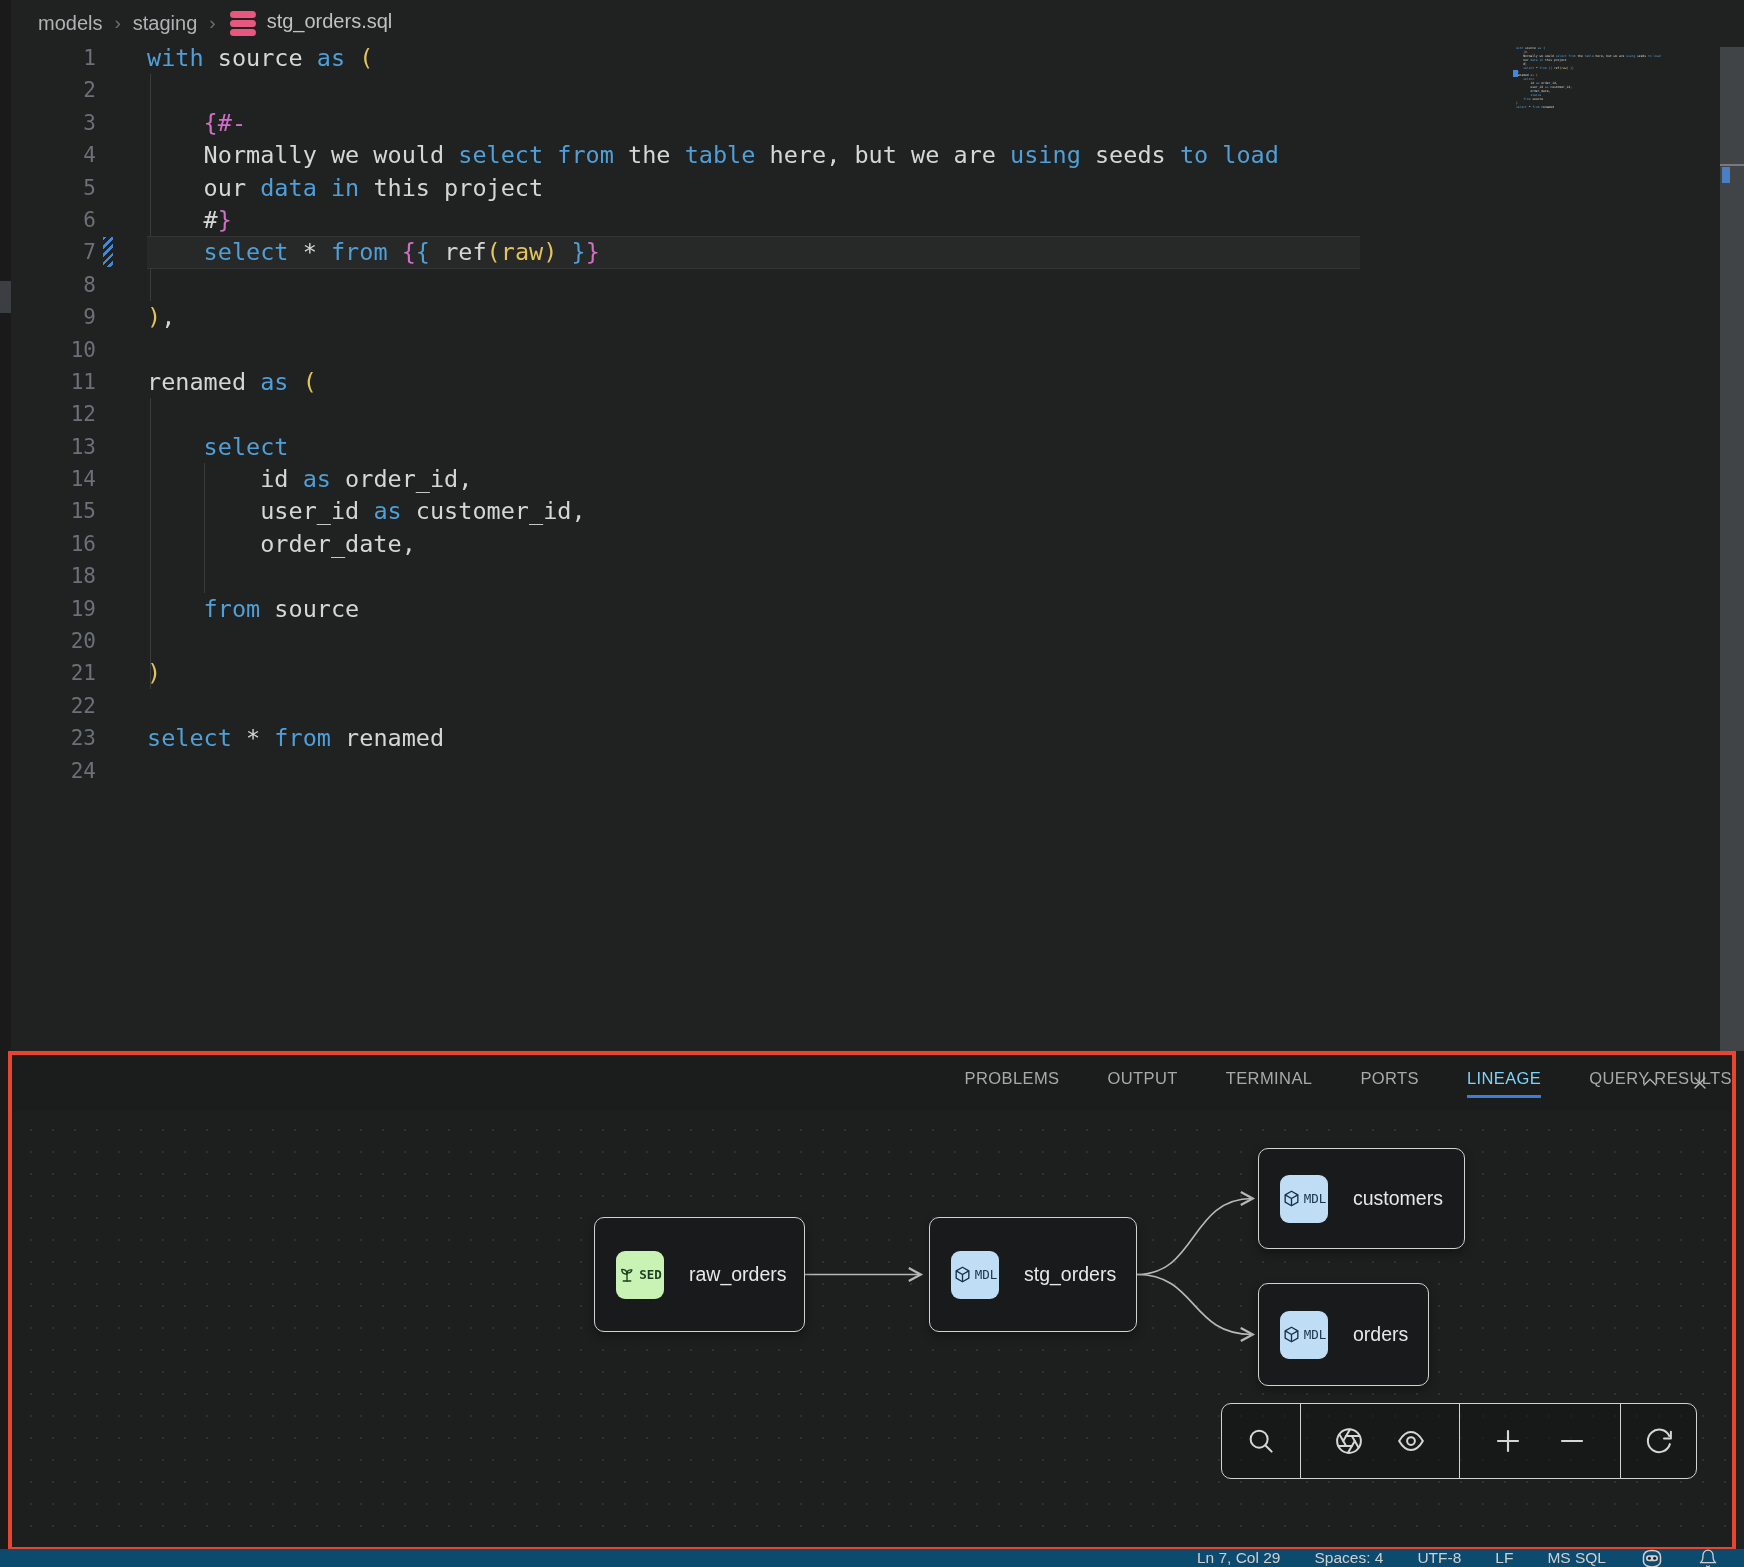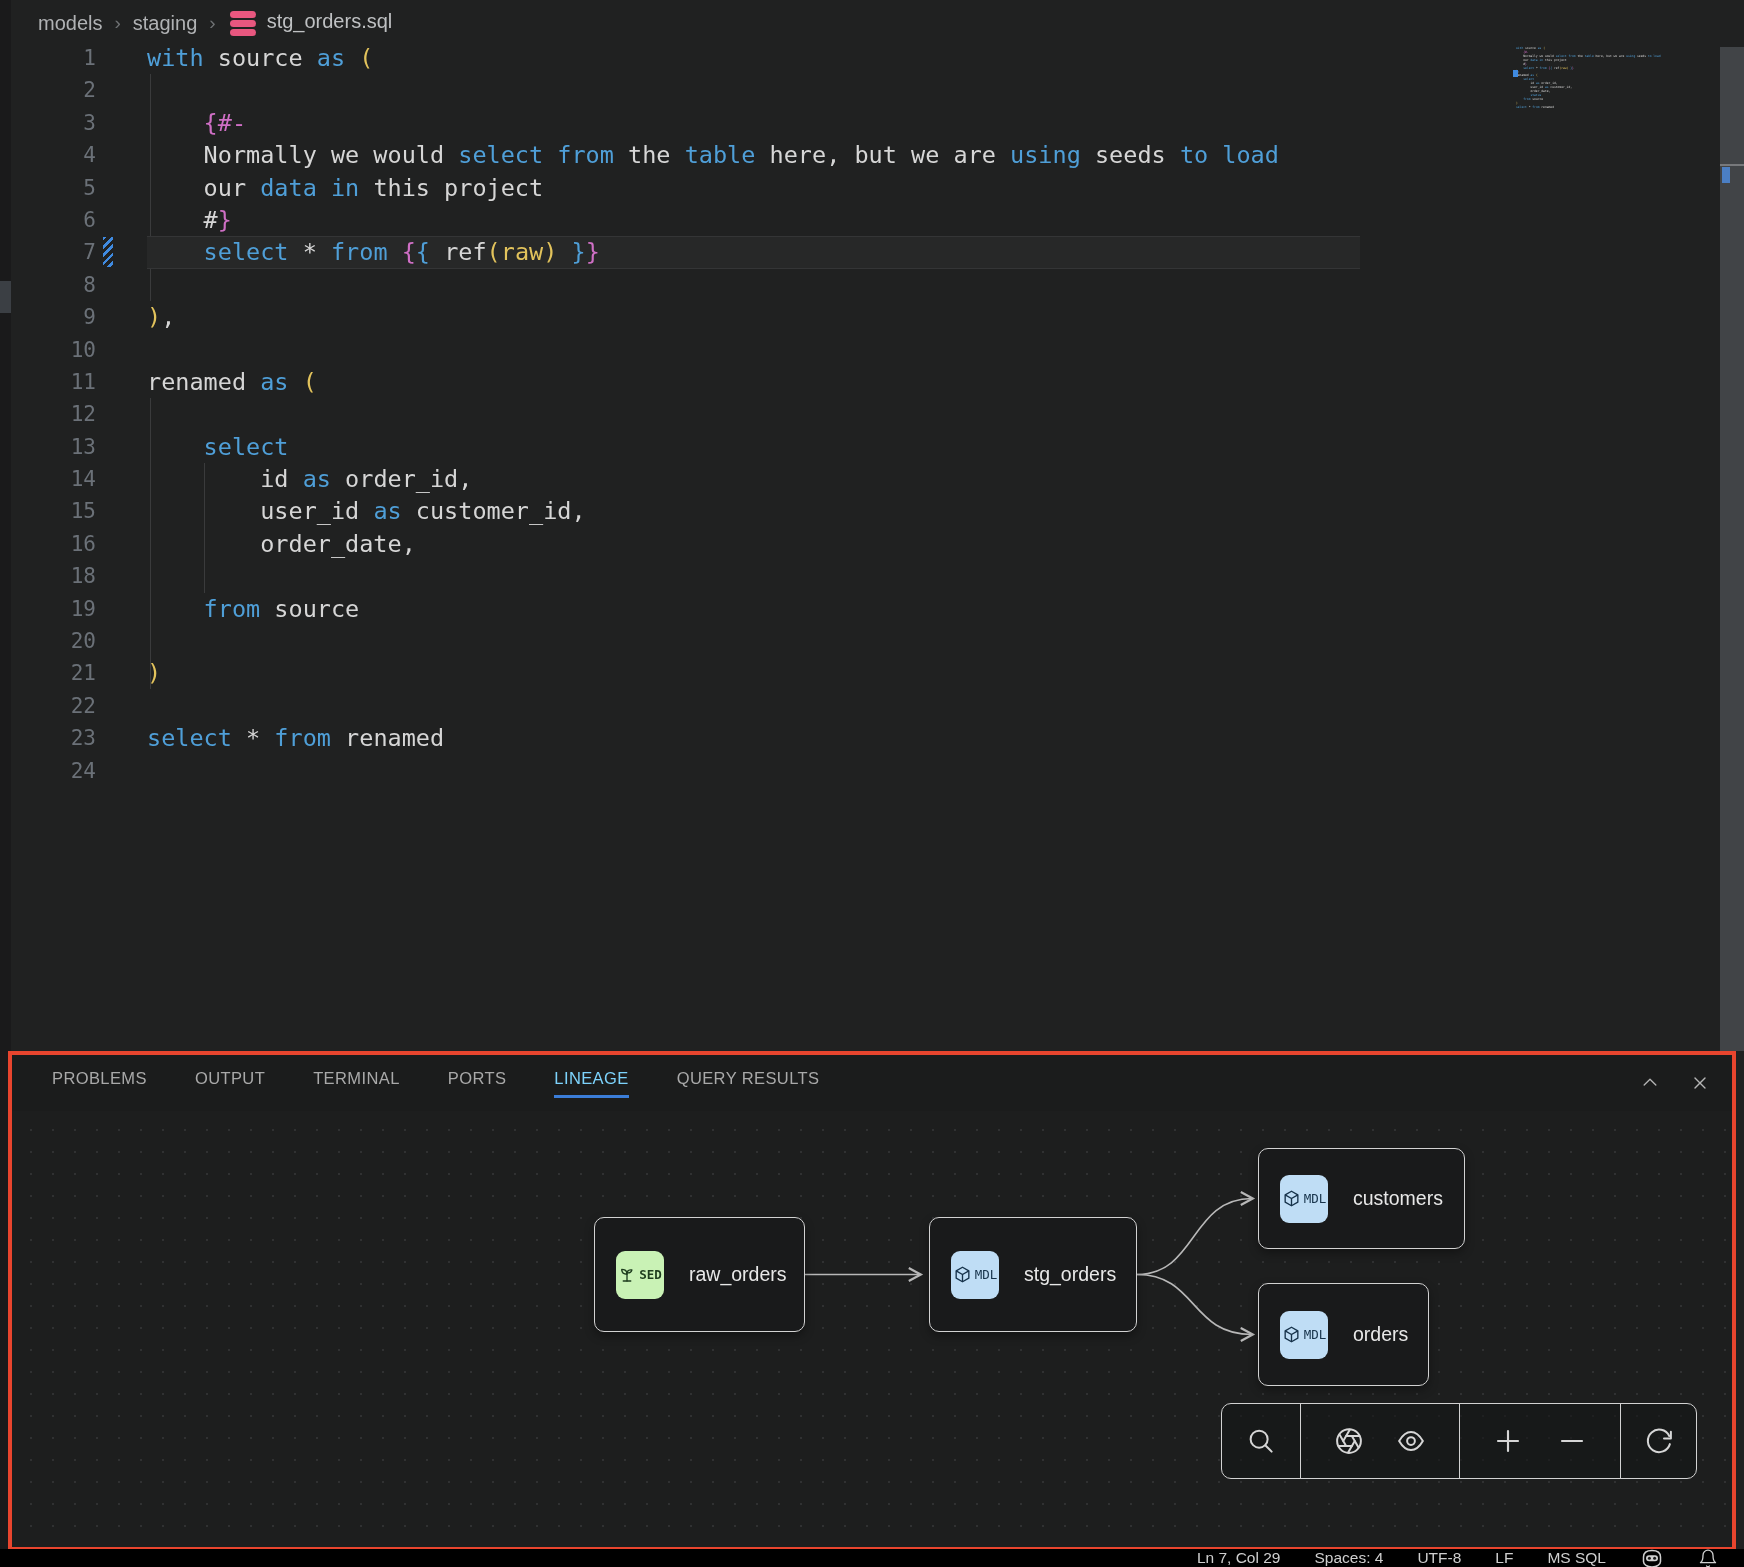--- a/index.html
+++ b/index.html
@@ -40,21 +40,21 @@
   .mm-line { white-space:pre; font-family:"DejaVu Sans Mono", monospace; font-size:3px; line-height:3.9px; }
   .mm-marker { position:absolute; left:1502px; top:70px; width:5px; height:7px; background:#3f8ae0; }
   .scrollbar { position:absolute; left:1709px; top:47px; width:24px; height:1004px; background:#414447; }
   .sb-line { position:absolute; left:0; top:117px; width:24px; height:2px; background:#77797c; }
   .sb-mark { position:absolute; left:2px; top:120px; width:8px; height:16px; background:#4b7fc4; }
 
   
   .panel-box { position:absolute; left:8px; top:1051px; width:1728px; height:500px;
                border:4px solid #e8452e; background:#1b1c1c; }
   .panel-tabs { position:relative; height:56px; display:flex; align-items:center; gap:48px; padding-left:40px;
-                background:#1b1c1c; }
+                background:#1b1c1c;justify-content:flex-end; }
   .ptab { display:flex; flex-direction:column; align-items:center; cursor:pointer;
           font-size:16.5px; letter-spacing:0.4px; color:#a9a9a9; }
   .ptab .ul { height:3px; width:100%; margin-top:7px; background:transparent; }
   .ptab.active { color:#7dd3fc; }
   .ptab.active .ul { background:#3b7dd8; }
   .panel-actions { position:absolute; right:22px; top:0; height:56px; display:flex; align-items:center; gap:30px; }
   .pact { cursor:pointer; display:flex; }
 
   .canvas { position:absolute; left:0; top:56px; width:1720px; height:436px; background:#1d1e1e;
             background-image:radial-gradient(circle,#303132 1.3px,transparent 1.5px);
@@ -70,21 +70,21 @@
   .lnode .nlabel { font-size:19.5px; color:#e8e8e8; }
 
   .gtoolbar { position:absolute; left:1209px; top:292px; width:476px; height:76px; display:flex;
               border:1.5px solid #d2d2d2; border-radius:10px; background:rgba(20,21,21,.6); }
   .tsec { display:flex; align-items:center; justify-content:space-evenly; height:100%; }
   .tsec + .tsec { border-left:1.5px solid #d2d2d2; }
   .tsec.s1 { width:78px; } .tsec.s2 { width:159px; } .tsec.s3 { width:161px; } .tsec.s4 { flex:1; }
   .tbtn { cursor:pointer; display:flex; }
 
   
-  .status-bar { position:absolute; left:0; top:1549px; width:1744px; height:18px; background:#000000;
+  .status-bar { position:absolute; left:0; top:1549px; width:1744px; height:18px; background:#0c4a6e;
                 display:flex; align-items:center; justify-content:flex-end; gap:34px; padding-right:26px;
                 font-size:15.5px; color:#cfcfcf; }
   .sitem { cursor:pointer; white-space:nowrap; }
   .sicon { cursor:pointer; display:flex; }
 </style>
 </head>
 <body>
 
 <div id="stage">
 

